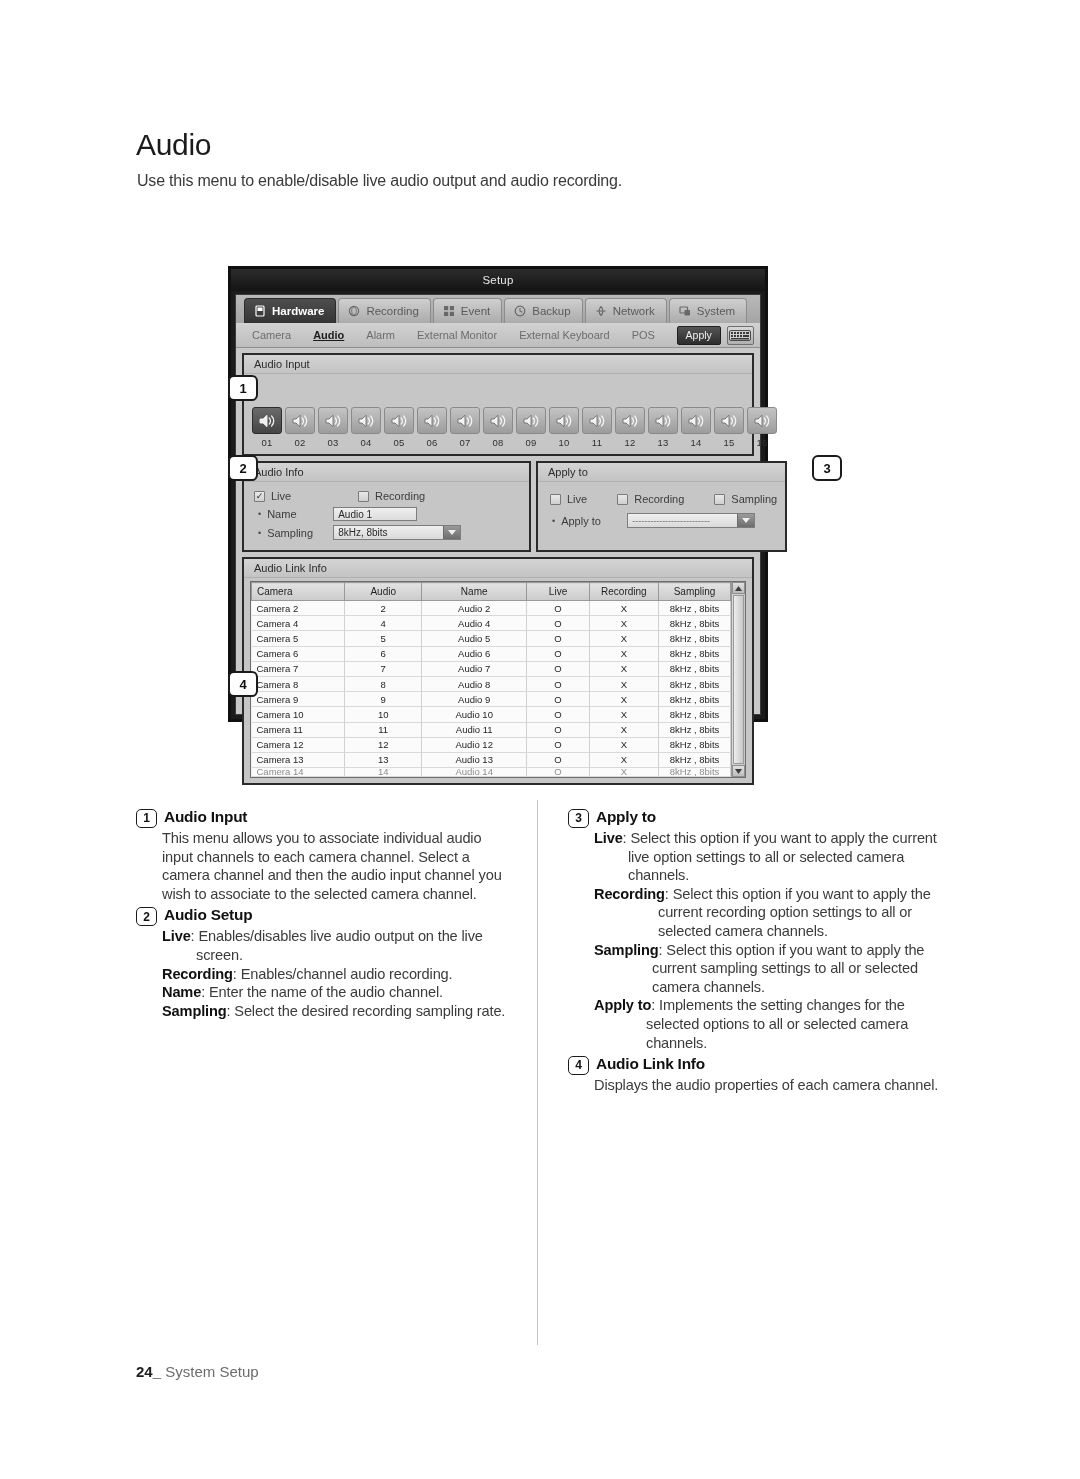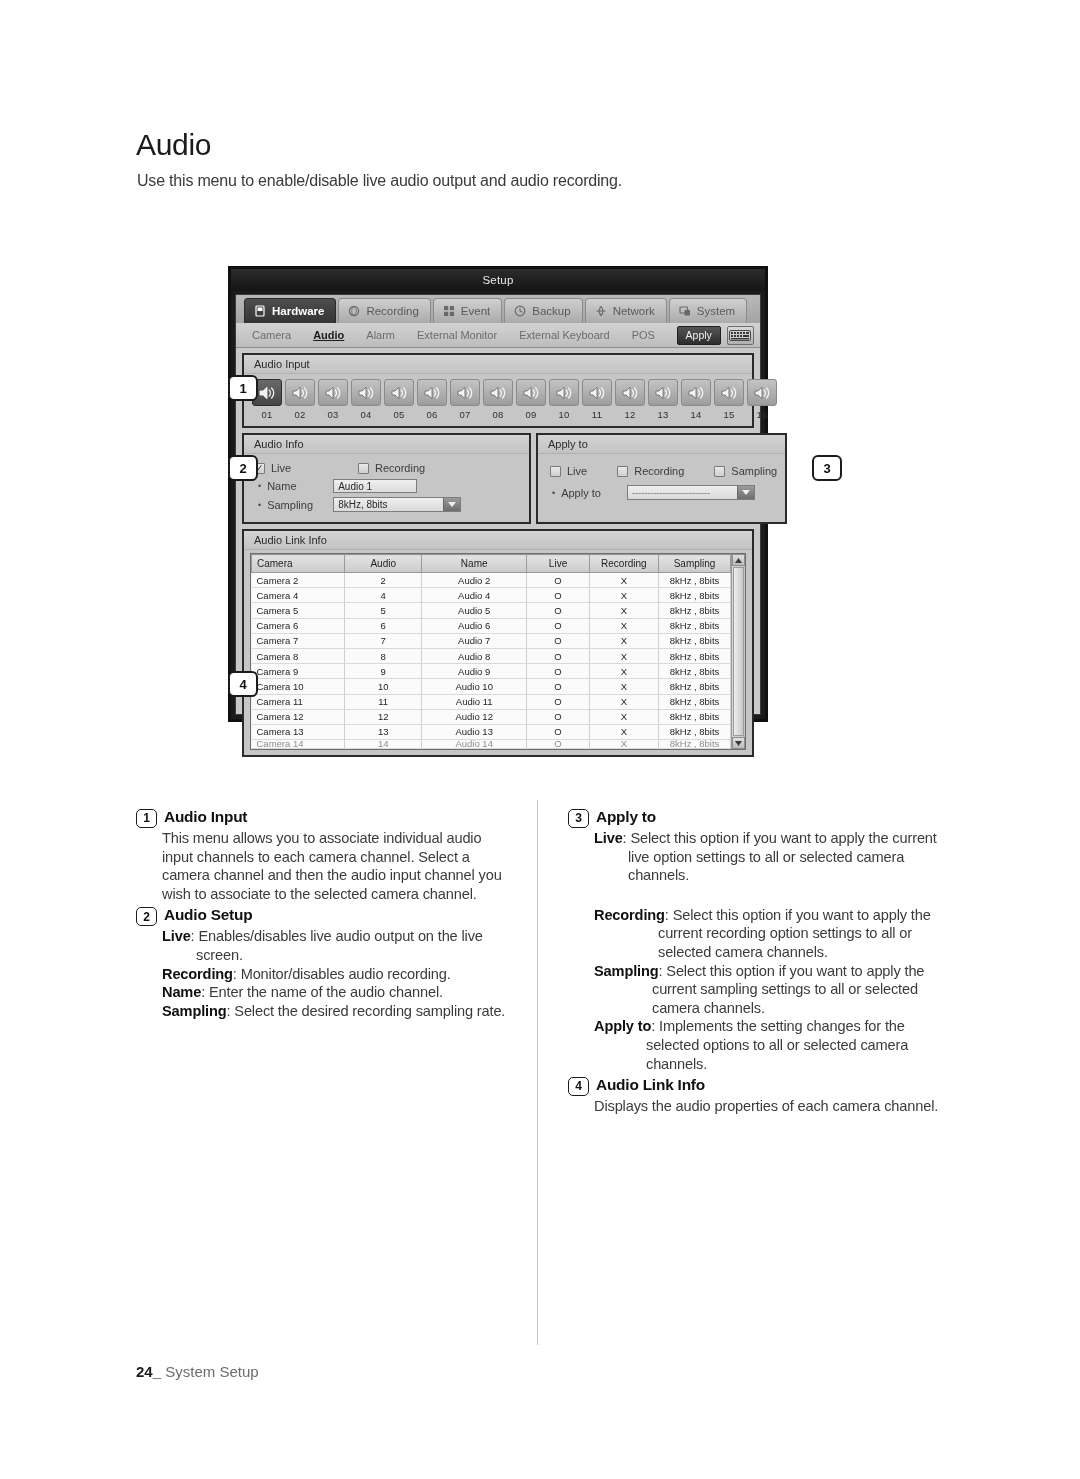--- a/index.html
+++ b/index.html
@@ -168,20 +168,21 @@
   }
   .panel-inner { padding: 5px 8px 6px 8px; }
 
   
   .chan-row { display: flex; gap: 3px; }
   .chan {
     flex: 1 1 0;
     display: flex;
     flex-direction: column;
     align-items: center;
+    margin-top: 28px;
   }
   .chan-btn {
     width: 30px; height: 27px;
     background: linear-gradient(#c4c4c4, #9c9c9c);
     border: 1px solid #8a8a8a;
     border-radius: 3px;
     display: flex; align-items: center; justify-content: center;
     box-sizing: border-box;
   }
   .chan.selected .chan-btn {
@@ -383,21 +384,21 @@
   .item-title {
     font-size: 15.4px;
     font-weight: 700;
     color: #111111;
     letter-spacing: -0.2px;
   }
   .item-body { padding-left: 26px; }
   .p { margin: 0; }
   .p b { color: #111; font-weight: 700; }
   .hang { padding-left: 34px; text-indent: -34px; }
-  .hang2 { padding-left: 64px; text-indent: -64px; margin-top: 21px; }
+  .hang2 { padding-left: 64px; text-indent: -64px; }
   .hang3 { padding-left: 58px; text-indent: -58px; }
   .hang4 { padding-left: 52px; text-indent: -52px; }
 
   
   .footer {
     position: absolute;
     left: 136px;
     top: 1363px;
     font-size: 15px;
     color: #6c6c6c;
@@ -893,21 +894,21 @@
   <div class="item" style="margin-top:3px;">
     <div class="item-head">
       <span class="num-badge">2</span>
       <span class="item-title">Audio Setup</span>
     </div>
     <div class="item-body">
       <p class="p hang">
         <b>Live</b><span>: Enables/disables live audio output on the live screen.</span>
       </p>
       <p class="p">
-        <b>Recording</b><span>: Monitor/disables audio recording.</span>
+        <b>Recording</b><span>: Enables/channel audio recording.</span>
       </p>
       <p class="p">
         <b>Name</b><span>: Enter the name of the audio channel.</span>
       </p>
       <p class="p hang3">
         <b>Sampling</b><span>: Select the desired recording sampling rate.</span>
       </p>
     </div>
   </div>
 </div>

